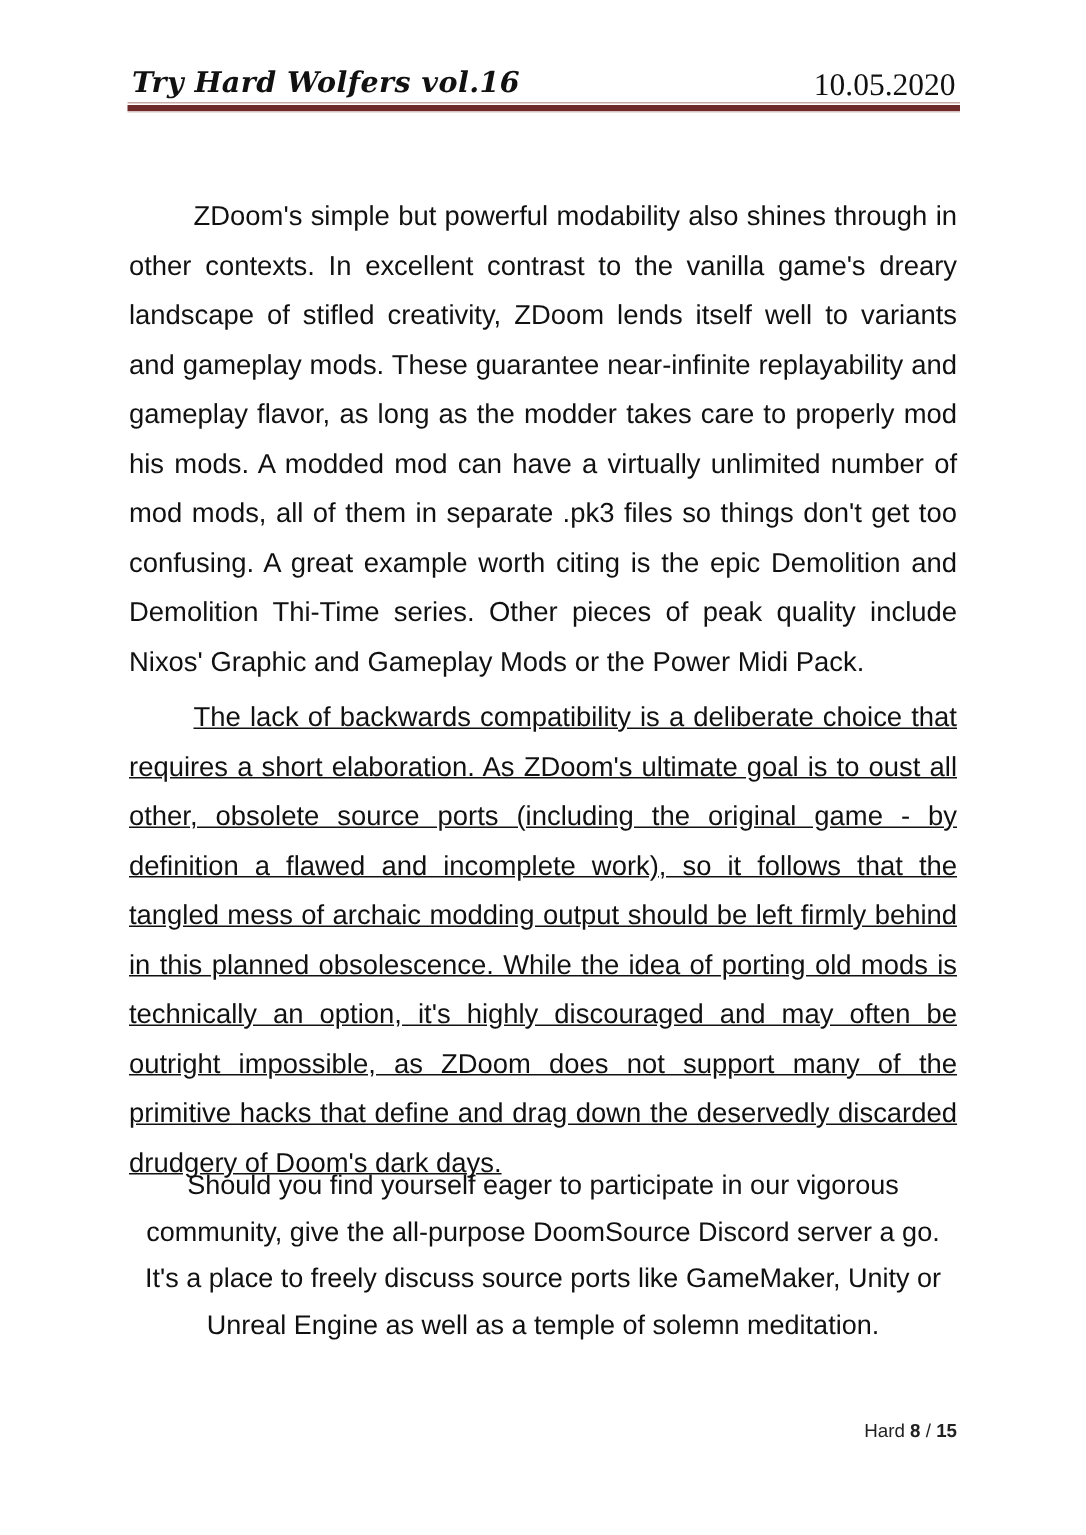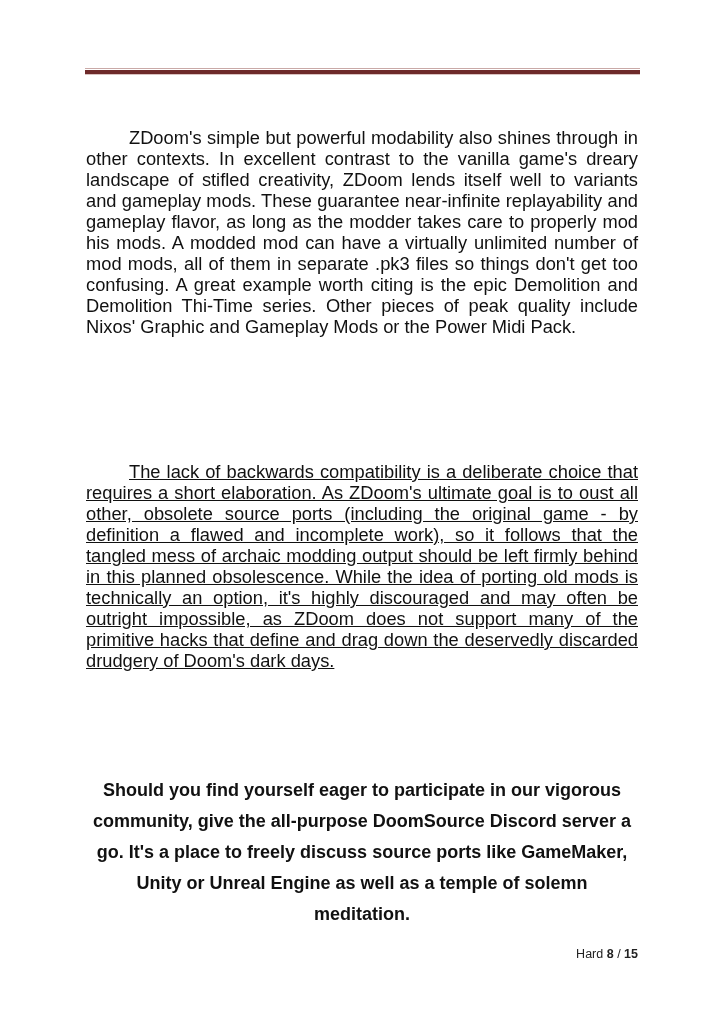--- a/index.html
+++ b/index.html
@@ -14,40 +14,44 @@
     .header-date {
       position: absolute; right: 2px; top: 0;
       font-family: "Liberation Serif", serif; font-size: 21px; color: #111;
     }
     .rule-thin { position: absolute; left: 85px; top: 68px; width: 555px; height: 1px; background: #c9a9a7; }
     .rule-thick { position: absolute; left: 85px; top: 70px; width: 555px; height: 4px; background: #6e2a2a; }
     .rule-thin2 { position: absolute; left: 85px; top: 74px; width: 555px; height: 1px; background: #d9c2c0; }
 
     .body-text {
       position: absolute; left: 86px; width: 552px;
-      font-family: "Liberation Sans", sans-serif; font-size: 18.3px; line-height: 21px;
+      font-family: "Liberation Sans", sans-serif; font-size: 18.3px; line-height: 33px;
       color: #111; text-align: justify; text-indent: 43px; margin: 0;
     }
     .para1 { top: 127px; }
     .para2 { top: 461px; text-decoration: underline; }
     .callout {
       position: absolute; left: 86px; top: 775px; width: 552px; margin: 0;
-      font-family: "Liberation Sans", sans-serif; font-weight: bold; font-size: 18px; line-height: 31px;
+      font-family: "Liberation Sans", sans-serif; font-weight: normal; font-size: 18px; line-height: 31px;
       color: #111; text-align: center;
     }
     .footer {
       position: absolute; right: 86px; top: 947px;
       font-family: "Liberation Sans", sans-serif; font-size: 12.5px; color: #222;
     }
     .footer b { font-weight: bold; }
   </style>
 </head>
 <body>
 
 <div class="page">
+  <div class="header">
+    <span class="header-title">Try Hard Wolfers vol.16</span>
+    <span class="header-date">10.05.2020</span>
+  </div>
   <div class="rule-thin"></div>
   <div class="rule-thick"></div>
   <div class="rule-thin2"></div>
 
   <p class="body-text para1">ZDoom's simple but powerful modability also shines through in other contexts. In excellent contrast to the vanilla game's dreary landscape of stifled creativity, ZDoom lends itself well to variants and gameplay mods. These guarantee near-infinite replayability and gameplay flavor, as long as the modder takes care to properly mod his mods. A modded mod can have a virtually unlimited number of mod mods, all of them in separate .pk3 files so things don't get too confusing. A great example worth citing is the epic Demolition and Demolition Thi-Time series. Other pieces of peak quality include Nixos' Graphic and Gameplay Mods or the Power Midi Pack.</p>
   <p class="body-text para2">The lack of backwards compatibility is a deliberate choice that requires a short elaboration. As ZDoom's ultimate goal is to oust all other, obsolete source ports (including the original game - by definition a flawed and incomplete work), so it follows that the tangled mess of archaic modding output should be left firmly behind in this planned obsolescence. While the idea of porting old mods is technically an option, it's highly discouraged and may often be outright impossible, as ZDoom does not support many of the primitive hacks that define and drag down the deservedly discarded drudgery of Doom's dark days.</p>
 
   <p class="callout">Should you find yourself eager to participate in our vigorous community, give the all-purpose DoomSource Discord server a go. It's a place to freely discuss source ports like GameMaker, Unity or Unreal Engine as well as a temple of solemn meditation.</p>
 
   <div class="footer">

